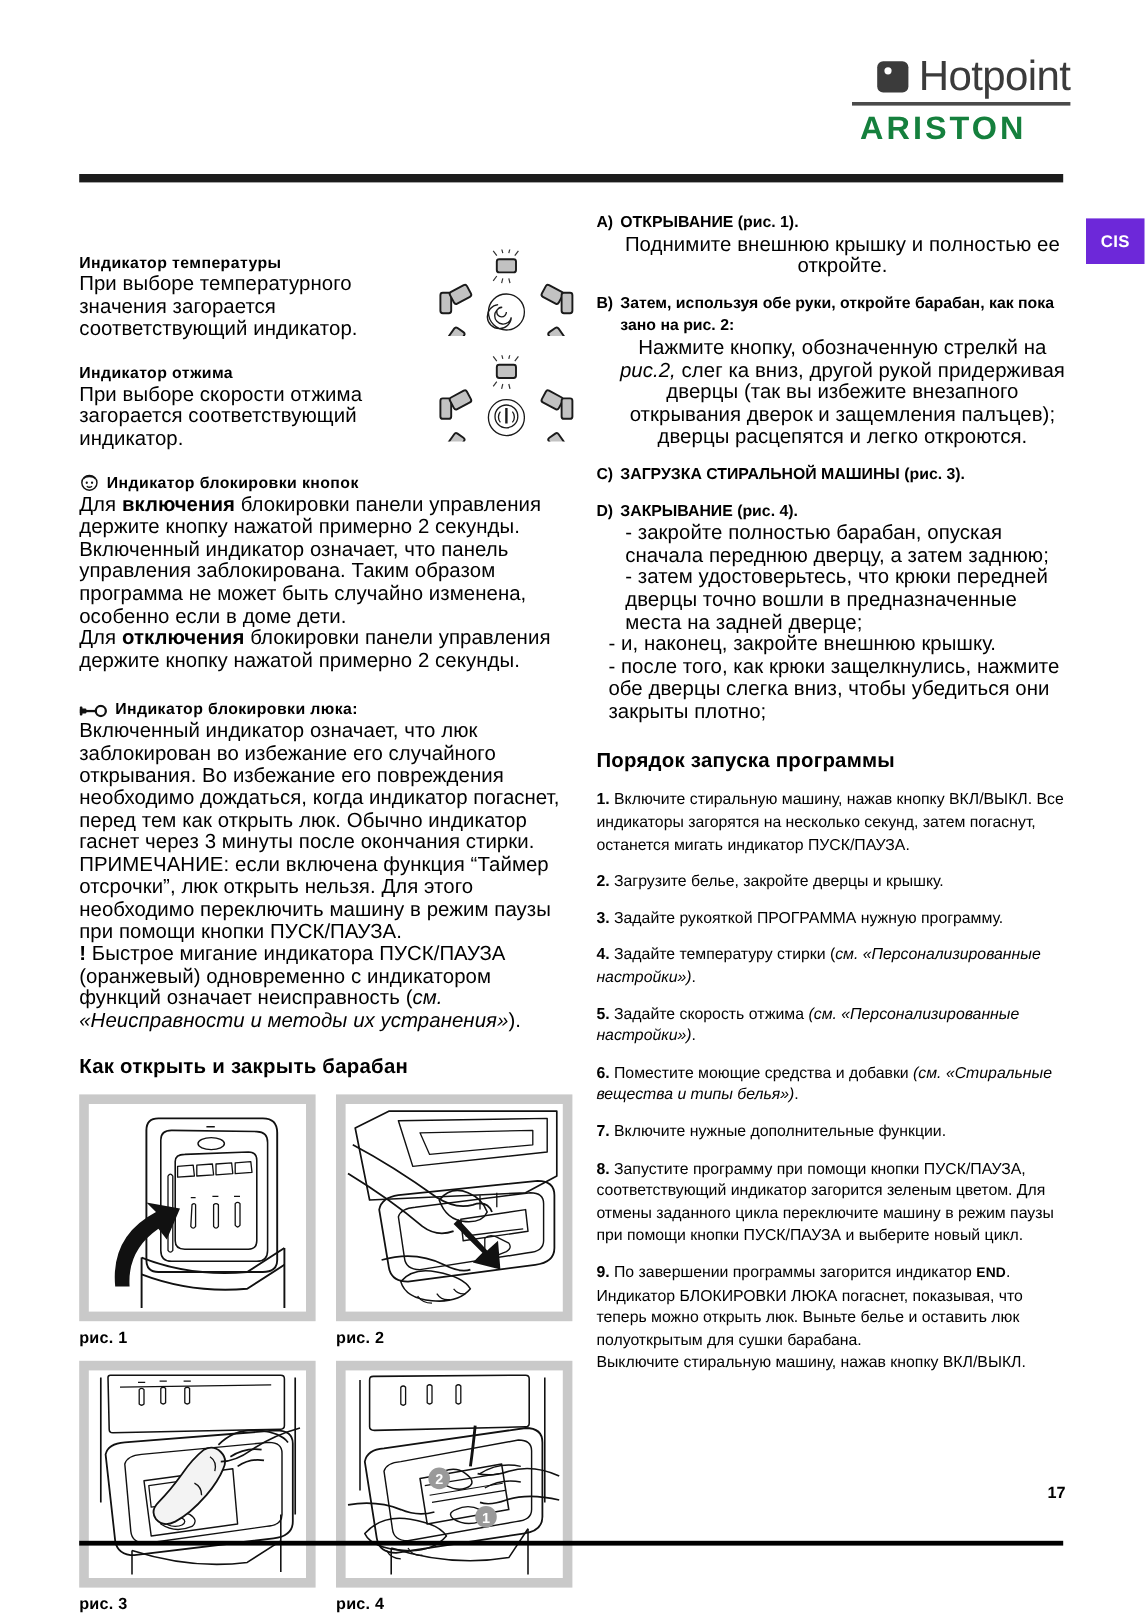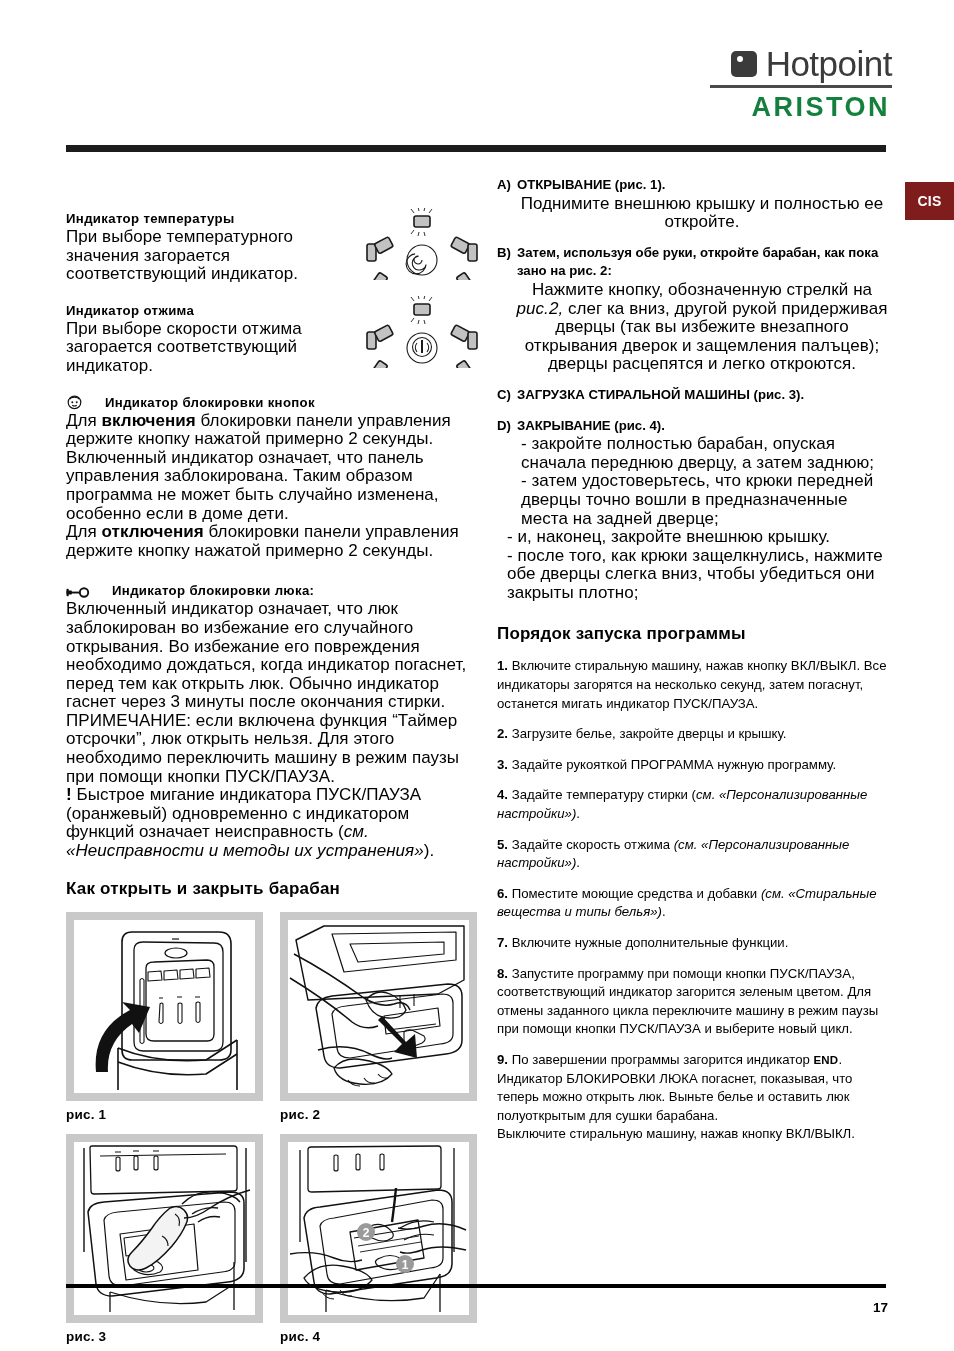--- a/index.html
+++ b/index.html
@@ -18,21 +18,21 @@
     background: #ffffff;
     overflow: hidden;
   }
 
   
   .logo-block {
     position: absolute;
     top: 46px;
     right: 62px;
     width: 210px;
-    text-align: right;
+    text-align: center;
   }
   .logo-row {
     display: flex;
     align-items: center;
     justify-content: flex-end;
     gap: 9px;
   }
   .logo-mark {
     width: 26px;
     height: 26px;
@@ -92,21 +92,21 @@
     background: #000;
   }
 
   
   .cis-tab {
     position: absolute;
     left: 905px;
     top: 182px;
     width: 49px;
     height: 38px;
-    background: #7f1d1d;
+    background: #6d28d9;
     color: #fff;
     font-size: 14px;
     font-weight: bold;
     display: flex;
     align-items: center;
     justify-content: center;
     letter-spacing: 0.3px;
   }
 
   
@@ -140,21 +140,21 @@
   .gap-s { height: 12px; }
   .gap-m { height: 18px; }
   .gap-l { height: 22px; }
 
   .ind-block { position: relative; }
 
   
   .head-icon-row {
     display: flex;
     align-items: flex-start;
-    gap: 22px;
+    gap: 6px;
   }
 
   
   .baby-icon { flex: 0 0 auto; margin-top: 1px; }
   .key-icon  { flex: 0 0 auto; margin-top: 5px; }
 
   
   .arc-icon {
     position: absolute;
     width: 120px;
@@ -225,21 +225,21 @@
   .smallcaps {
     font-size: 11.5px;
     font-weight: bold;
     letter-spacing: 0.2px;
   }
 
   
   .page-num {
     position: absolute;
     right: 66px;
-    top: 1300px;
+    top: 1236px;
     font-size: 13.5px;
     font-weight: bold;
   }
 
   .excl { font-weight: bold; }
 </style>
 </head>
 <body>
 
 <div class="page">

